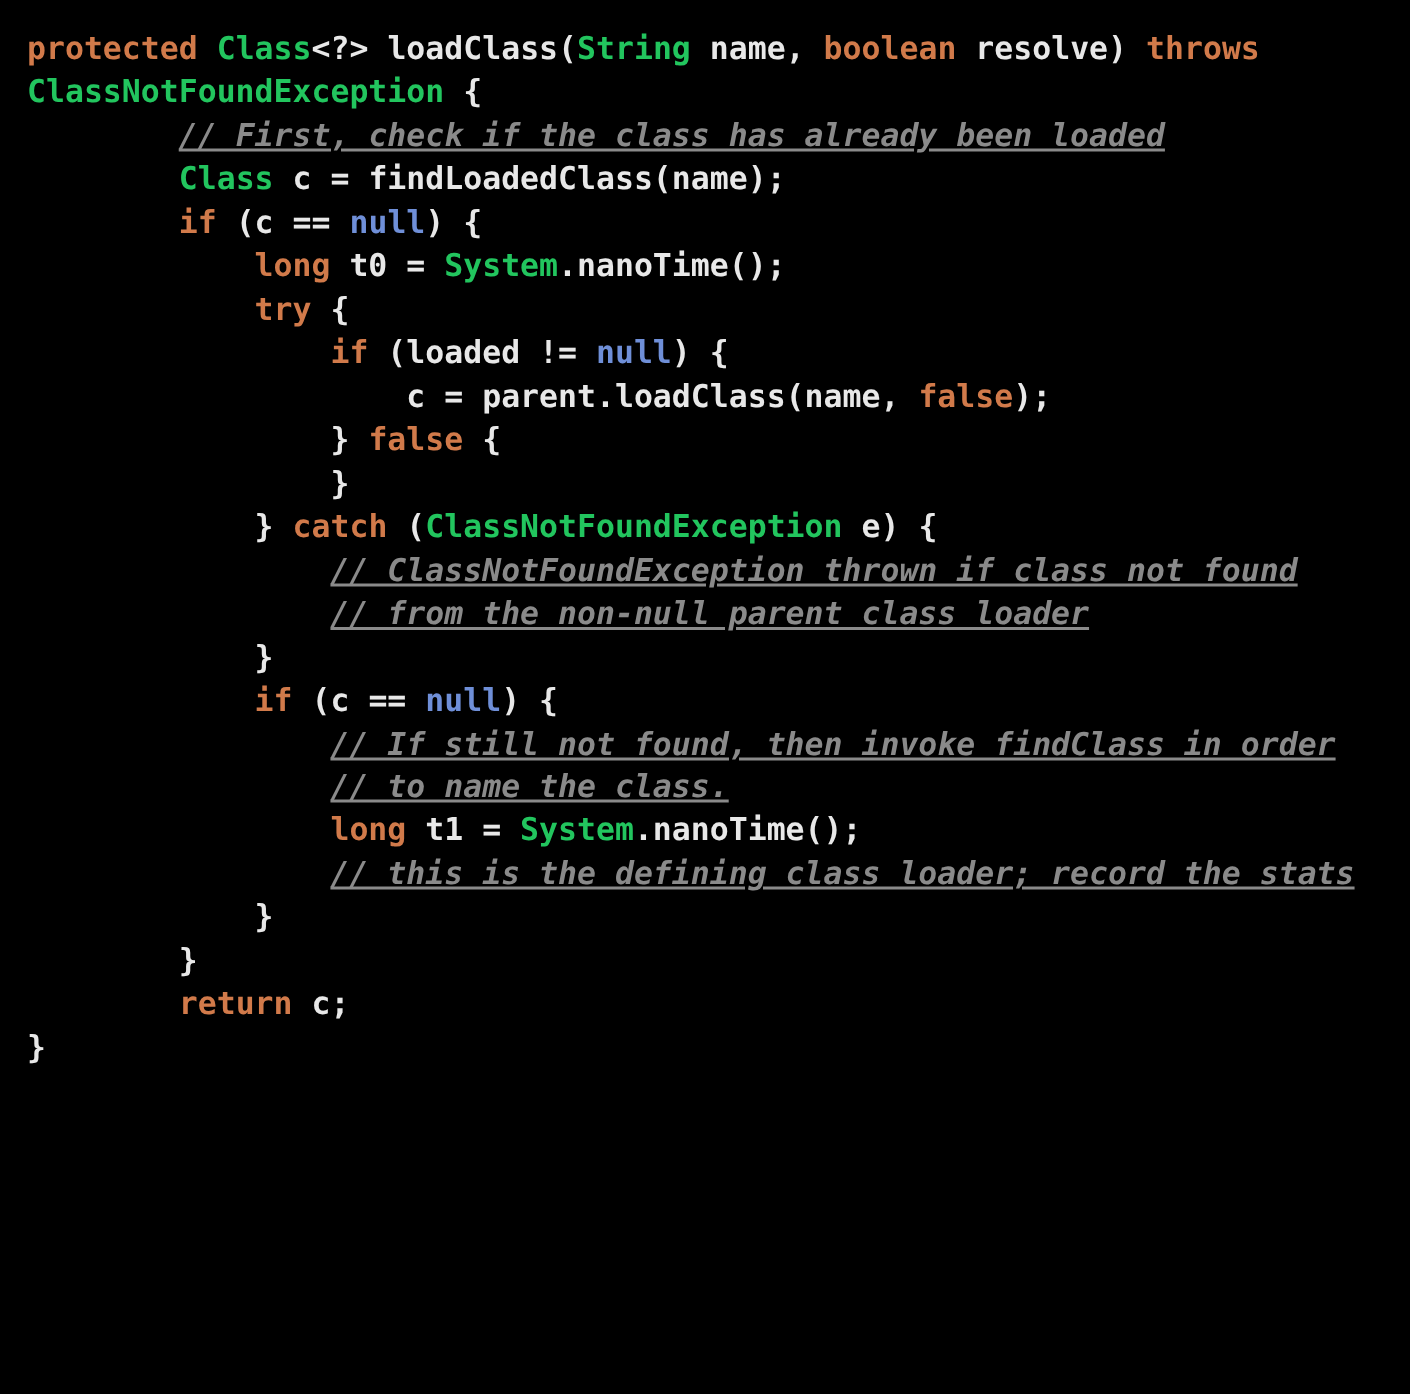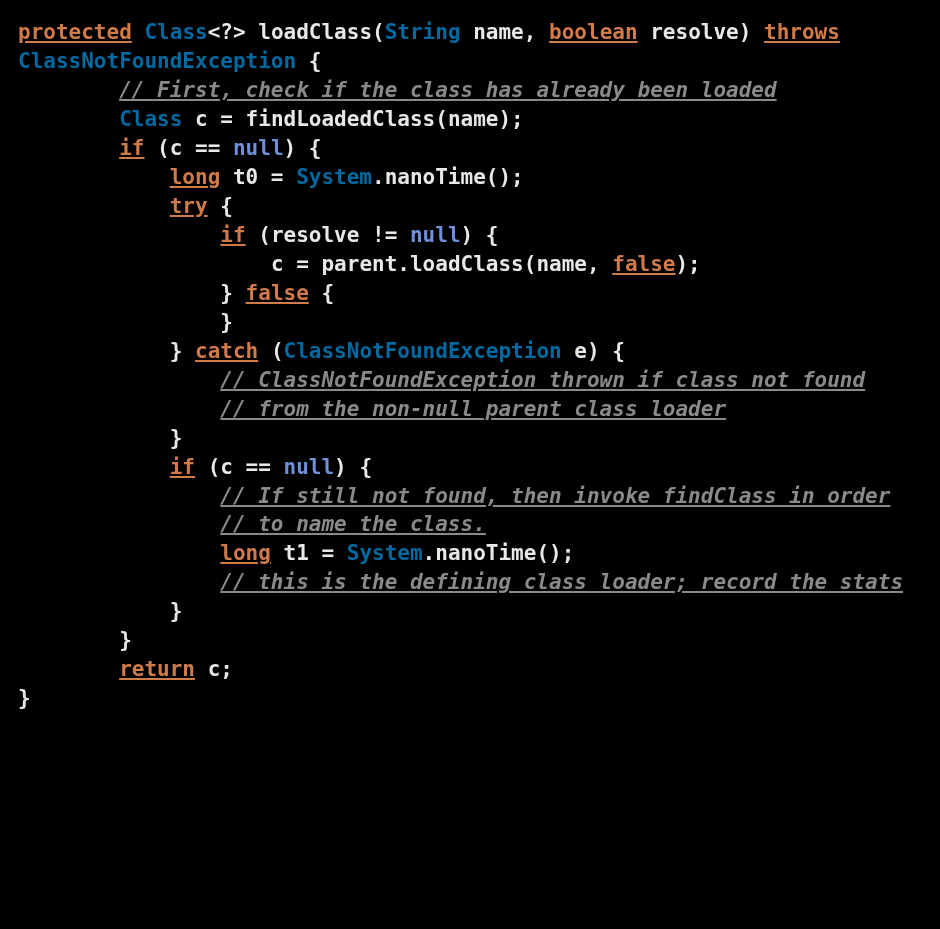--- a/index.html
+++ b/index.html
@@ -8,36 +8,36 @@
     padding: 18px;
     font-family: "Courier New", Courier, monospace;
     font-size: 21px;
     font-weight: bold;
     line-height: 1.38;
     color: #e8e8e8;
     width: 940px;
     box-sizing: border-box;
   }
   pre { margin: 0; white-space: pre-wrap; word-wrap: break-word; }
-  .kw  { color: #d17a4a; text-decoration: underline; }   
-  .typ { color: #0369a1; }   
+  .kw  { color: #d17a4a; }   
+  .typ { color: #22c55e; }   
   .nul { color: #6f8fd8; text-align: right; }   
   .cmt { color: #8a8a8a; font-style: italic; text-decoration: underline; }
   .pln { color: #e8e8e8; }
 </style>
 </head>
 <body>
 
 <pre id="code"><span class="kw">protected</span><span class="pln"> </span><span class="typ">Class</span><span class="pln">&lt;?&gt; </span><span class="pln">loadClass(</span><span class="typ">String</span><span class="pln"> name, </span><span class="kw">boolean</span><span class="pln"> resolve) </span><span class="kw">throws</span><span class="pln"> </span><span class="typ">ClassNotFoundException</span><span class="pln"> {
 </span><span class="pln">        </span><span class="cmt">// First, check if the class has already been loaded</span><span class="pln">
 </span><span class="pln">        </span><span class="typ">Class</span><span class="pln"> c = findLoadedClass(name);
 </span><span class="pln">        </span><span class="kw">if</span><span class="pln"> (c == </span><span class="nul">null</span><span class="pln">) {
 </span><span class="pln">            </span><span class="kw">long</span><span class="pln"> t0 = </span><span class="typ">System</span><span class="pln">.nanoTime();
 </span><span class="pln">            </span><span class="kw">try</span><span class="pln"> {
-</span><span class="pln">                </span><span class="kw">if</span><span class="pln"> (resolve != </span><span class="nul">null</span><span class="pln">) {
+</span><span class="pln">                </span><span class="kw">if</span><span class="pln"> (loaded != </span><span class="nul">null</span><span class="pln">) {
 </span><span class="pln">                    c = parent.loadClass(name, </span><span class="kw">false</span><span class="pln">);
 </span><span class="pln">                } </span><span class="kw">false</span><span class="pln"> {
 </span><span class="pln">                }
 </span><span class="pln">            } </span><span class="kw">catch</span><span class="pln"> (</span><span class="typ">ClassNotFoundException</span><span class="pln"> e) {
 </span><span class="pln">                </span><span class="cmt">// ClassNotFoundException thrown if class not found</span><span class="pln">
 </span><span class="pln">                </span><span class="cmt">// from the non-null parent class loader</span><span class="pln">
 </span><span class="pln">            }
 </span><span class="pln">            </span><span class="kw">if</span><span class="pln"> (c == </span><span class="nul">null</span><span class="pln">) {
 </span><span class="pln">                </span><span class="cmt">// If still not found, then invoke findClass in order</span><span class="pln">
 </span><span class="pln">                </span><span class="cmt">// to name the class.</span><span class="pln">

